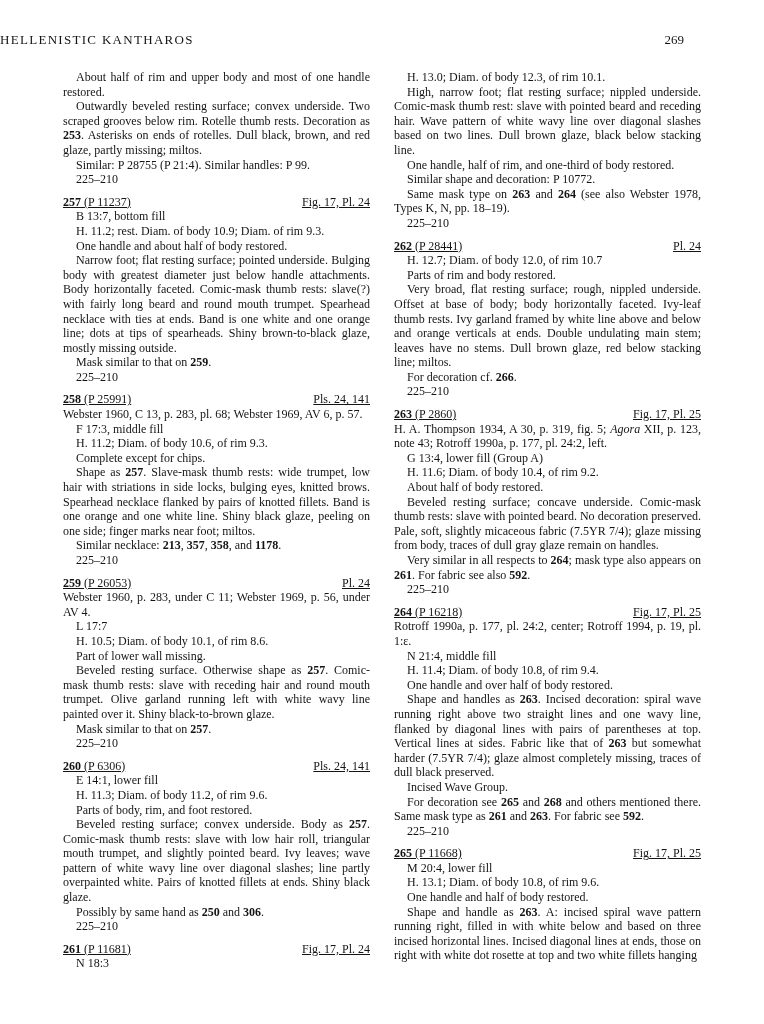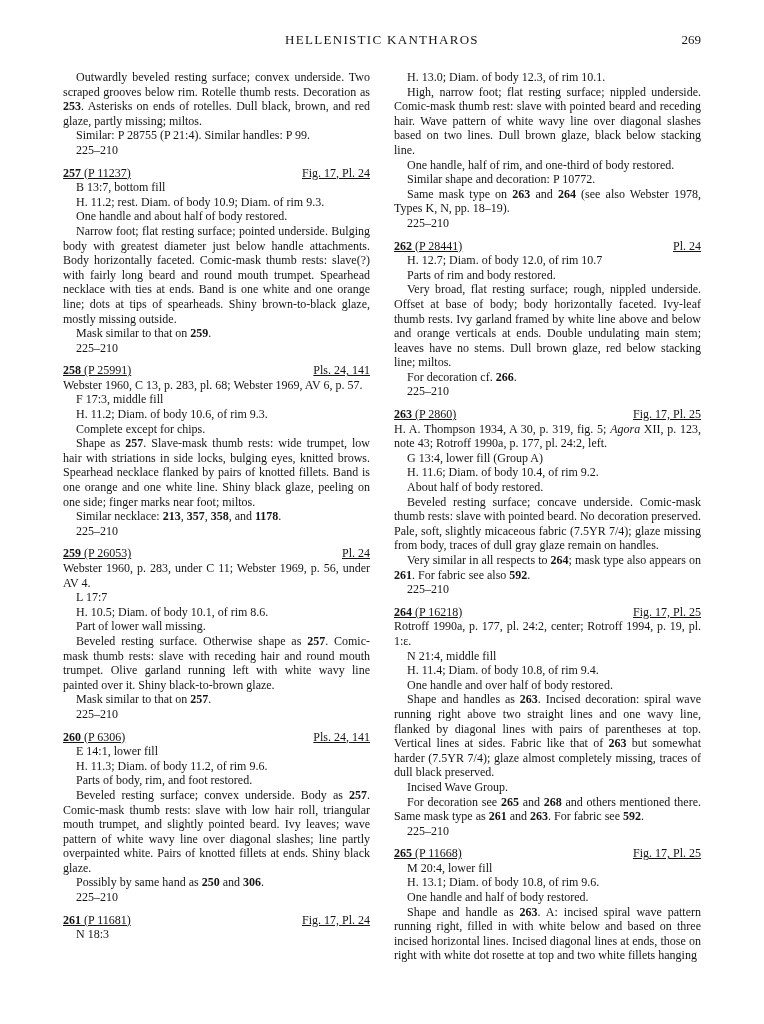--- a/index.html
+++ b/index.html
@@ -15,28 +15,27 @@
   }
   .page-header {
     position:relative;
     padding-top:32px;
     height:14px;
   }
   .running-title {
     position:absolute;
     left:0; right:0;
     top:32px;
-    text-align:center;
     font-size:13px;
     letter-spacing:1.3px;
     font-weight:normal;
   }
   .page-number {
     position:absolute;
-    right:63px;
+    right:80px;
     top:32px;
     font-size:13px;
   }
   .columns {
     display:flex;
     gap:24px;
     padding:0 63px;
     margin-top:24px;
   }
   .col {
@@ -66,20 +65,21 @@
 </head>
 <body>
 
 <div class="page">
   <div class="page-header">
     <div class="running-title">HELLENISTIC KANTHAROS</div>
     <div class="page-number">269</div>
   </div>
   <div class="columns">
     <div class="col">
+        <p class="para"><span>About half of rim and upper body and most of one handle restored.</span></p>
         <p class="para"><span>Outwardly beveled resting surface; convex underside. Two scraped grooves below rim. Rotelle thumb rests. Decoration as </span><b>253</b><span>. Asterisks on ends of rotelles. Dull black, brown, and red glaze, partly missing; miltos.</span></p>
         <p class="para"><span>Similar: P 28755 (P 21:4). Similar handles: P 99.</span></p>
         <p class="para"><span>225–210</span></p>
         <div class="entry-head">
           <span><span class="entry-num">257</span><span class="entry-inv">&nbsp;(P 11237)</span></span>
           <span class="entry-ref">Fig. 17, Pl. 24</span>
         </div>
         <p class="para"><span>B 13:7, bottom fill</span></p>
         <p class="para"><span>H. 11.2; rest. Diam. of body 10.9; Diam. of rim 9.3.</span></p>
         <p class="para"><span>One handle and about half of body restored.</span></p>

